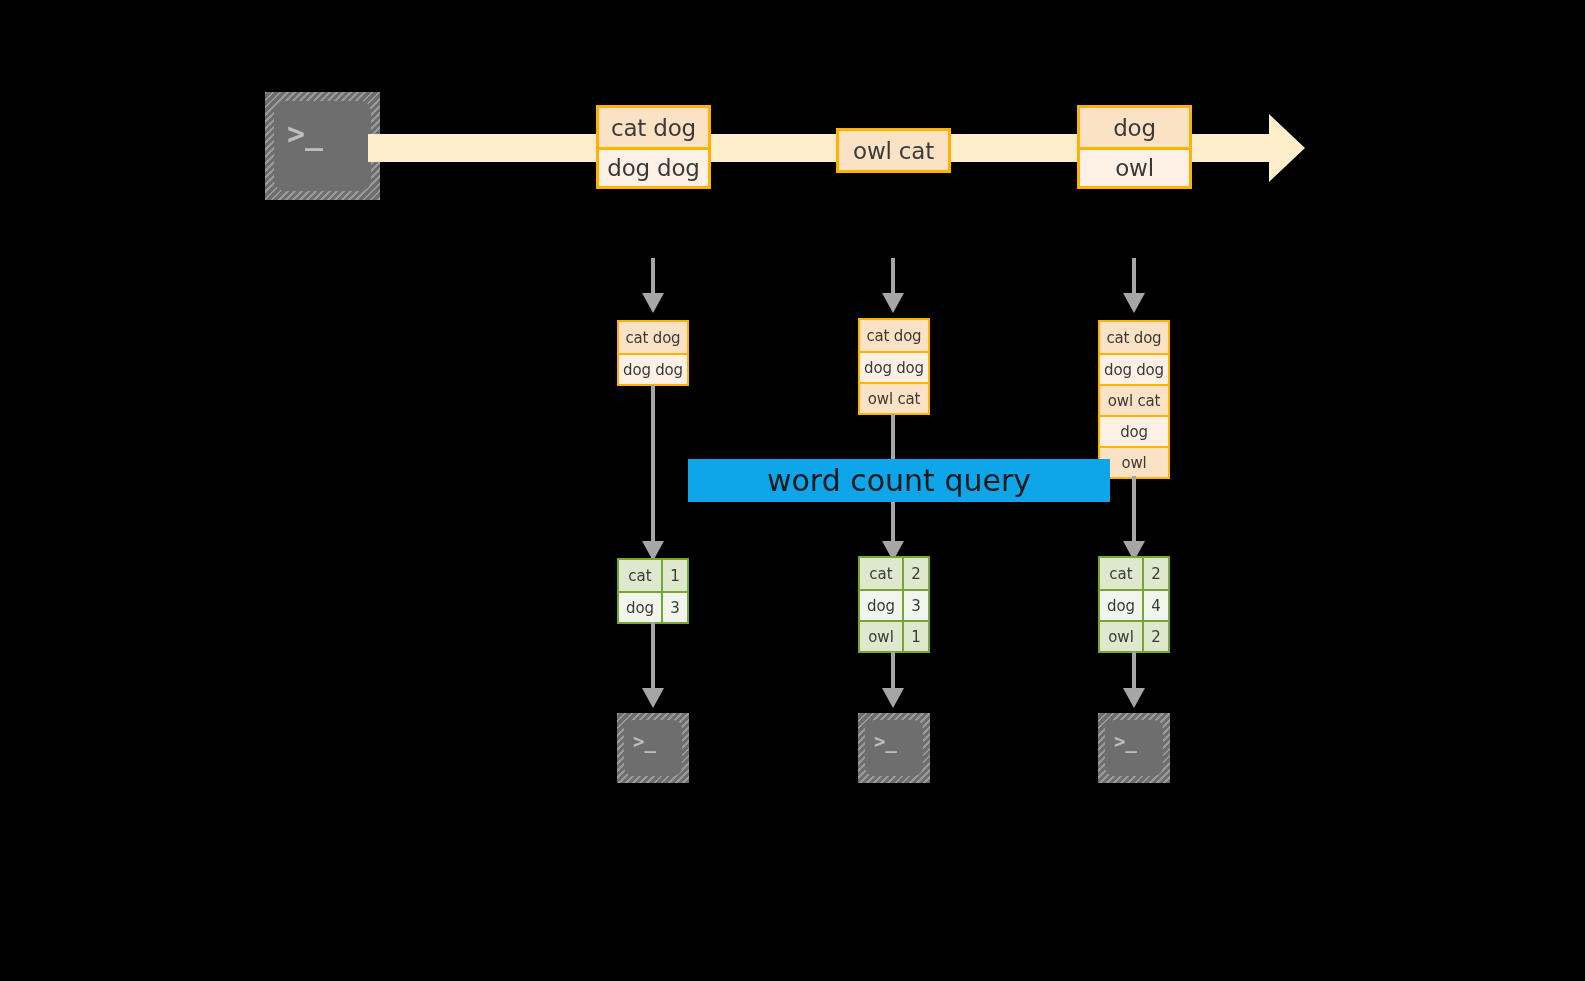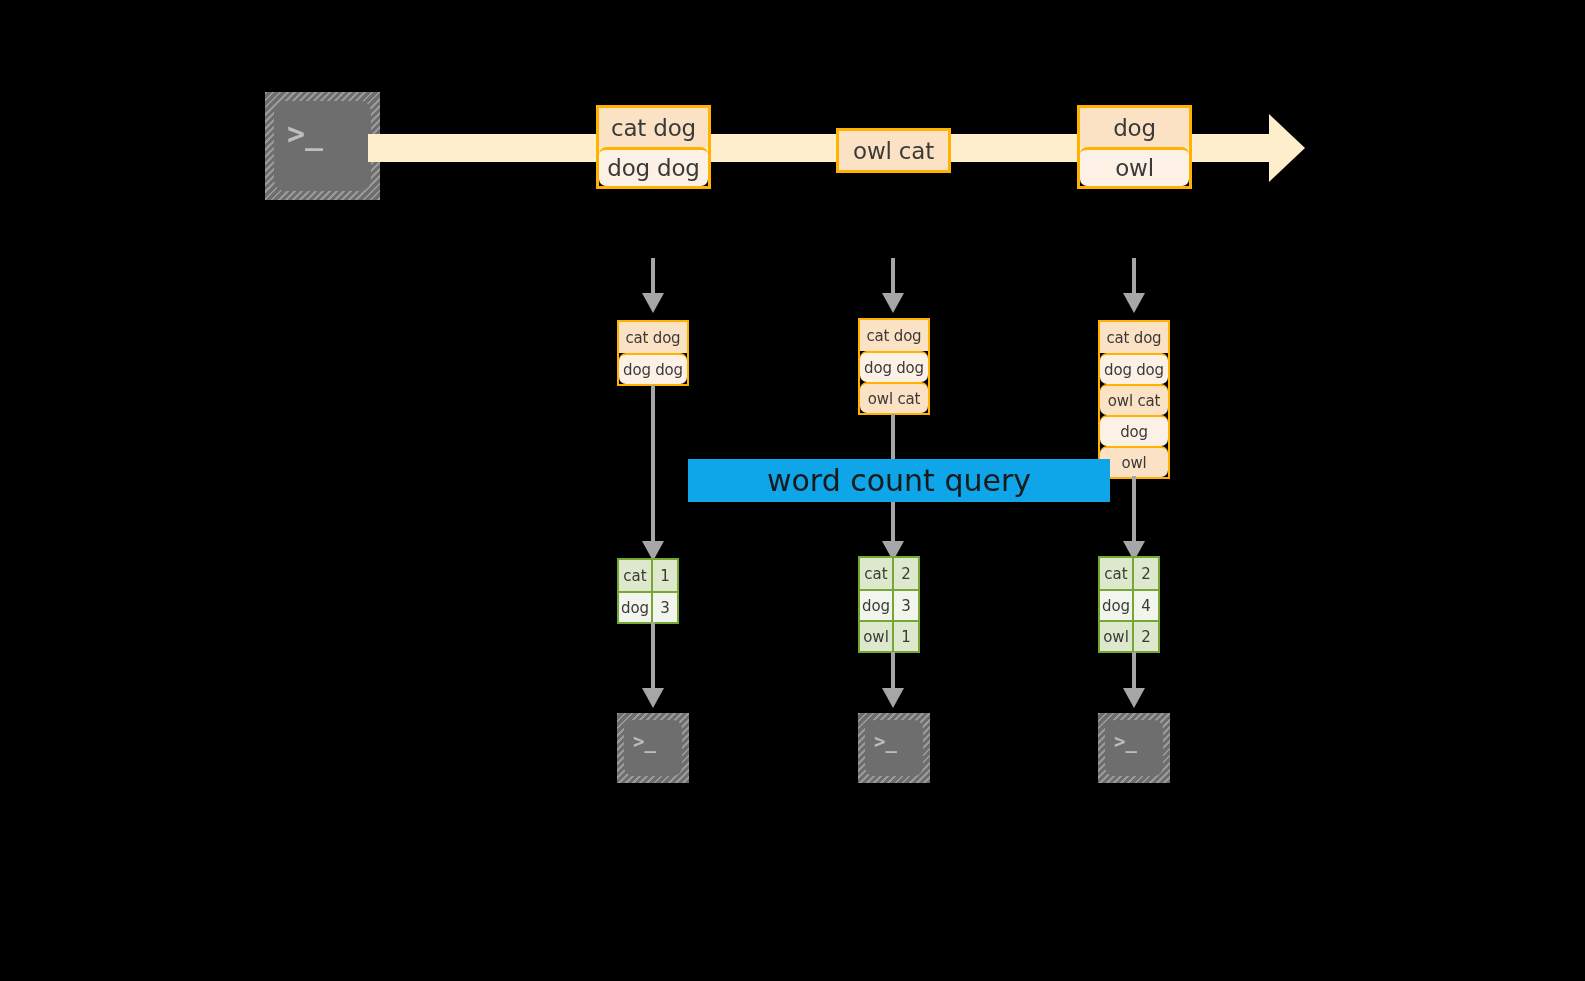--- a/index.html
+++ b/index.html
@@ -78,21 +78,21 @@
     box-sizing: border-box;
     display: flex;
     align-items: center;
     justify-content: center;
     color: #3a3a3a;
     white-space: nowrap;
     letter-spacing: -0.2px;
   }
   .msgbox .cell.dark  { background: #FCE2C4; }
   .msgbox .cell.light { background: #FDF1E6; }
-  .msgbox .cell + .cell { border-top: 3px solid #FFB300; border-radius: 7px; }
+  .msgbox .cell + .cell { border-top: 3px solid #FFB300; }
 
   
   .msgbox.big .cell { height: 39px; font-size: 23px; }
   
   .msgbox.stack { border-width: 2px; }
   .msgbox.stack .cell { height: 31px; font-size: 15px; }
   .msgbox.stack .cell + .cell { border-top: 2px solid #FFB300; }
 
   
   .greenbox {
@@ -109,21 +109,21 @@
   }
   .greenbox .grow + .grow { border-top: 2px solid #76A734; }
   .greenbox .gcell {
     box-sizing: border-box;
     display: flex;
     align-items: center;
     justify-content: center;
     font-size: 15px;
     color: #3a3a3a;
   }
-  .greenbox .gcell.word  { width: 32px; }
+  .greenbox .gcell.word  { width: 42px; }
   .greenbox .gcell.count { width: 26px; border-left: 2px solid #76A734; }
   .greenbox .grow.dark  .gcell { background: #DDE8CC; }
   .greenbox .grow.light .gcell { background: #F1F5EC; }
 
   
   .vline {
     position: absolute;
     width: 4px;
     background: #A6A6A6;
   }

